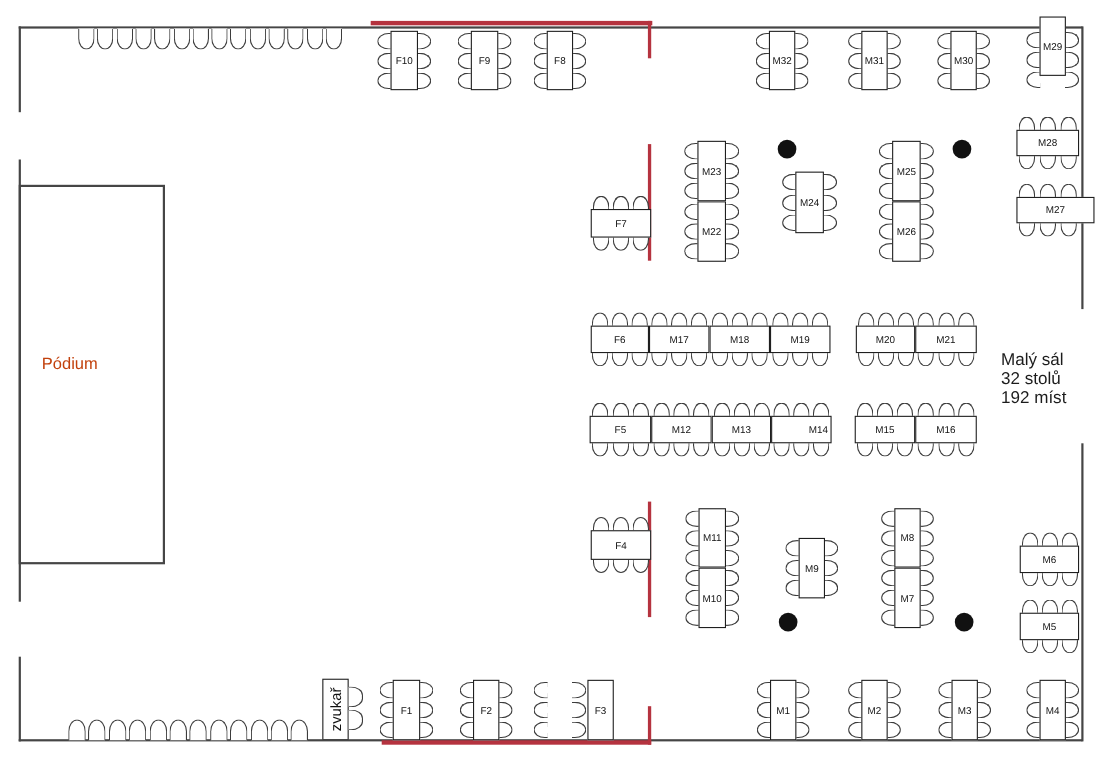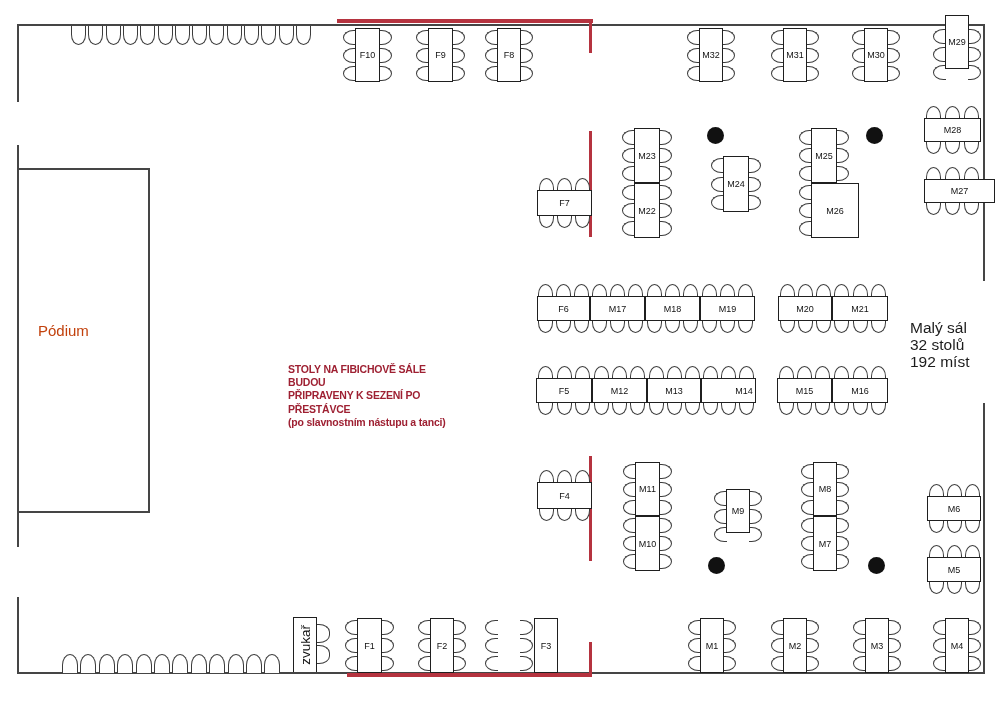--- a/index.html
+++ b/index.html
@@ -38,24 +38,20 @@
 </head>
 <body>
 
 <div class="floorplan">
   <div class="podium-rect"></div>
   <div class="podium-label">Pódium</div>
 
   <div class="hall-label maly-label">Malý sál
 32 stolů
 192 míst</div>
-  <div class="note-label">STOLY NA FIBICHOVĚ SÁLE BUDOU
-PŘIPRAVENY K SEZENÍ PO
-PŘESTÁVCE
-(po slavnostním nástupu a tanci)</div>
 
   <div class="zvukar-box">
     <span class="zvukar-text">zvukař</span>
   </div>
   <div class="chair open-l zv-chair1"></div>
   <div class="chair open-l zv-chair2"></div>
 <div class="wall" style="left: 17px; top: 24px; width: 967px; height: 2px;"></div>
     <div class="wall" style="left: 17px; top: 24px; width: 2px; height: 78px;"></div>
     <div class="wall" style="left: 17px; top: 145px; width: 2px; height: 402px;"></div>
     <div class="wall" style="left: 17px; top: 597px; width: 2px; height: 77px;"></div>
@@ -223,21 +219,21 @@
     <div class="chair open-l" style="left: 836px; top: 481.5px; width: 13px; height: 15px;"></div>
     <div class="chair open-r" style="left: 801px; top: 499.5px; width: 13px; height: 15px;"></div>
     <div class="chair open-l" style="left: 836px; top: 499.5px; width: 13px; height: 15px;"></div>
     <div class="table" style="left: 813px; top: 462px; width: 24px; height: 54px;">M8</div>
     <div class="chair open-r" style="left: 714px; top: 490.667px; width: 13px; height: 15px;"></div>
     <div class="chair open-l" style="left: 749px; top: 490.667px; width: 13px; height: 15px;"></div>
     <div class="chair open-r" style="left: 714px; top: 509px; width: 13px; height: 15px;"></div>
     <div class="chair open-l" style="left: 749px; top: 509px; width: 13px; height: 15px;"></div>
     <div class="chair open-r" style="left: 714px; top: 527.333px; width: 13px; height: 15px;"></div>
     <div class="chair open-l" style="left: 749px; top: 527.333px; width: 13px; height: 15px;"></div>
-    <div class="table" style="left: 726px; top: 489px; width: 24px; height: 44px;">M9</div>
+    <div class="table" style="left: 726px; top: 489px; width: 24px; height: 55px;">M9</div>
     <div class="chair open-r" style="left: 623px; top: 517.667px; width: 13px; height: 15px;"></div>
     <div class="chair open-l" style="left: 659px; top: 517.667px; width: 13px; height: 15px;"></div>
     <div class="chair open-r" style="left: 623px; top: 536px; width: 13px; height: 15px;"></div>
     <div class="chair open-l" style="left: 659px; top: 536px; width: 13px; height: 15px;"></div>
     <div class="chair open-r" style="left: 623px; top: 554.333px; width: 13px; height: 15px;"></div>
     <div class="chair open-l" style="left: 659px; top: 554.333px; width: 13px; height: 15px;"></div>
     <div class="table" style="left: 635px; top: 516px; width: 25px; height: 55px;">M10</div>
     <div class="chair open-r" style="left: 623px; top: 463.5px; width: 13px; height: 15px;"></div>
     <div class="chair open-l" style="left: 659px; top: 463.5px; width: 13px; height: 15px;"></div>
     <div class="chair open-r" style="left: 623px; top: 481.5px; width: 13px; height: 15px;"></div>
@@ -342,21 +338,21 @@
     <div class="chair open-l" style="left: 836px; top: 148px; width: 13px; height: 15px;"></div>
     <div class="chair open-r" style="left: 799px; top: 166.333px; width: 13px; height: 15px;"></div>
     <div class="chair open-l" style="left: 836px; top: 166.333px; width: 13px; height: 15px;"></div>
     <div class="table" style="left: 811px; top: 128px; width: 26px; height: 55px;">M25</div>
     <div class="chair open-r" style="left: 799px; top: 184.667px; width: 13px; height: 15px;"></div>
     <div class="chair open-l" style="left: 836px; top: 184.667px; width: 13px; height: 15px;"></div>
     <div class="chair open-r" style="left: 799px; top: 203px; width: 13px; height: 15px;"></div>
     <div class="chair open-l" style="left: 836px; top: 203px; width: 13px; height: 15px;"></div>
     <div class="chair open-r" style="left: 799px; top: 221.333px; width: 13px; height: 15px;"></div>
     <div class="chair open-l" style="left: 836px; top: 221.333px; width: 13px; height: 15px;"></div>
-    <div class="table" style="left: 811px; top: 183px; width: 48px; height: 55px;">M26</div>
+    <div class="table" style="left: 811px; top: 183px; width: 26px; height: 55px;">M26</div>
     <div class="chair open-b" style="left: 926px; top: 167px; width: 15px; height: 13px;"></div>
     <div class="chair open-t" style="left: 926px; top: 202px; width: 15px; height: 13px;"></div>
     <div class="chair open-b" style="left: 945px; top: 167px; width: 15px; height: 13px;"></div>
     <div class="chair open-t" style="left: 945px; top: 202px; width: 15px; height: 13px;"></div>
     <div class="chair open-b" style="left: 964px; top: 167px; width: 15px; height: 13px;"></div>
     <div class="chair open-t" style="left: 964px; top: 202px; width: 15px; height: 13px;"></div>
     <div class="table" style="left: 924px; top: 179px; width: 71px; height: 24px;">M27</div>
     <div class="chair open-b" style="left: 926px; top: 106px; width: 15px; height: 13px;"></div>
     <div class="chair open-t" style="left: 926px; top: 141px; width: 15px; height: 13px;"></div>
     <div class="chair open-b" style="left: 945px; top: 106px; width: 15px; height: 13px;"></div>

